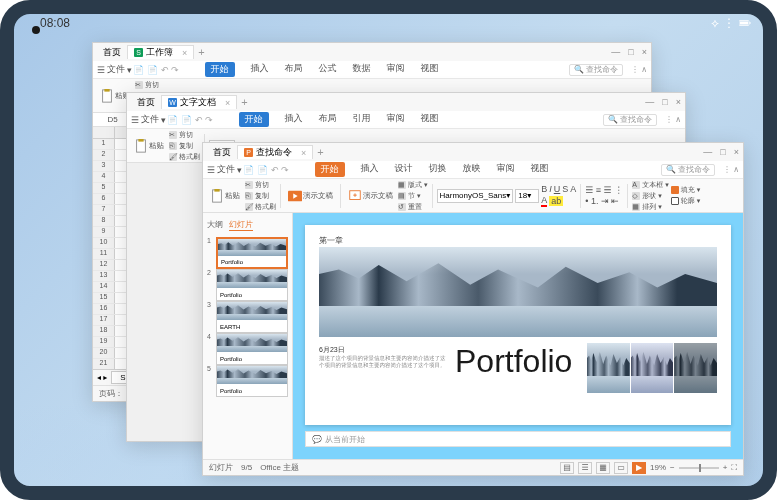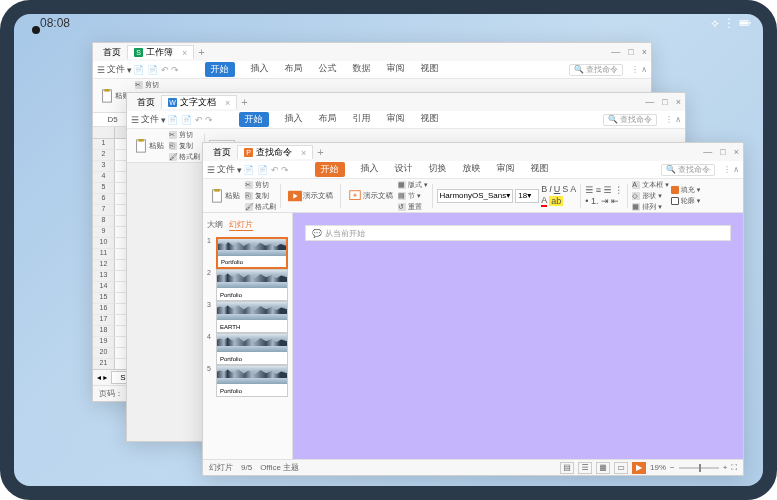--- a/index.html
+++ b/index.html
@@ -46,21 +46,21 @@
 .ss .formula .cell{width:40px;text-align:center;border-right:1px solid #e0e0e0;color:#555}
 .ss .formula .fx{padding:0 4px;color:#888}
 .ss .grid{flex:1;position:relative;overflow:hidden}
 .ss .grid .cols{display:flex;height:12px;background:#f0f0f0;border-bottom:1px solid #d0d0d0}
 .ss .grid .cols span{width:50px;border-right:1px solid #d0d0d0;text-align:center;font-size:8px;color:#555}
 .ss .grid .cols span:first-child{width:22px}
 .ss .grid .rows{display:flex;flex-direction:column}
 .ss .grid .row{display:flex;height:11px;border-bottom:1px solid #e8e8e8}
 .ss .grid .row .rh{width:22px;background:#f0f0f0;border-right:1px solid #d0d0d0;text-align:center;font-size:7px;color:#555}
 .ss .sheettabs{height:16px;display:flex;align-items:center;border-top:1px solid #d0d0d0;font-size:8px;padding:0 4px;gap:4px;background:#f7f7f7}
-.ppt .content{background:#c4b5fd}
+.ppt .content{background:#7dd3fc}
 .ppt .side{width:90px;background:#fafafa;border-right:1px solid #e0e0e0;display:flex;flex-direction:column;padding:4px;gap:4px;overflow:hidden}
 .ppt .side .stabs{display:flex;font-size:8px;gap:6px;color:#666;padding:2px 0}
 .ppt .thumb{display:flex;gap:3px;align-items:flex-start}
 .ppt .thumb .num{font-size:7px;color:#666;width:6px}
 .ppt .thumb .slide{flex:1;height:32px;background:#fff;border:1px solid #ccc;position:relative;overflow:hidden}
 .ppt .thumb.active .slide{border:2px solid #e8742c}
 .ppt .canvas{flex:1;display:flex;flex-direction:column;padding:12px;gap:6px}
 .ppt .mainslide{flex:1;background:#fff;box-shadow:0 1px 4px rgba(0,0,0,.2);position:relative;overflow:hidden}
 .ppt .notes{height:16px;background:#fff;border:1px solid #e0e0e0;font-size:8px;color:#999;display:flex;align-items:center;padding:0 6px;gap:3px}
 .statusfoot{height:16px;background:#f7f7f7;border-top:1px solid #e0e0e0;display:flex;align-items:center;padding:0 6px;font-size:8px;color:#666;gap:8px}
@@ -436,20 +436,34 @@
             <div class="thumb">
               <span class="num">5</span>
               <div class="slide">
                 <div class="mount" style="height:60%"></div>
                 <div style="position:absolute;bottom:2px;left:3px;font-size:6px;font-weight:300">Portfolio</div>
               </div>
             </div>
           </div>
       </div>
       <div class="canvas">
+        <div class="mainslide">
+          <div style="position:absolute;left:14px;top:10px;font-size:8px;color:#333">第一章</div>
+          <div style="position:absolute;left:14px;top:22px;right:14px;height:90px">
+              <div class="mount"></div>
+            </div>
+          <div style="position:absolute;left:14px;top:120px;font-size:7px;color:#333">6月23日</div>
+          <div style="position:absolute;left:14px;top:130px;width:130px;font-size:5.5px;color:#888;line-height:1.3">描述了这个项目的背景信息和主要内容简介描述了这个项目的背景信息和主要内容简介描述了这个项目。</div>
+          <div class="portfolio-text" style="left:150px;top:118px;font-size:32px">Portfolio</div>
+          <div style="position:absolute;right:14px;top:118px;width:130px;height:50px;display:flex;gap:1px">
+            <div class="mount" style="flex:1"></div>
+              <div class="mount" style="flex:1;filter:hue-rotate(20deg)"></div>
+              <div class="mount" style="flex:1;filter:brightness(0.7)"></div>
+          </div>
+        </div>
         <div class="notes">
             <span>💬</span>
             <span>从当前开始</span>
           </div>
       </div>
     </div>
     <div class="statusfoot">
       <span>幻灯片</span>
       <span>9/5</span>
       <span>Office 主题</span>

